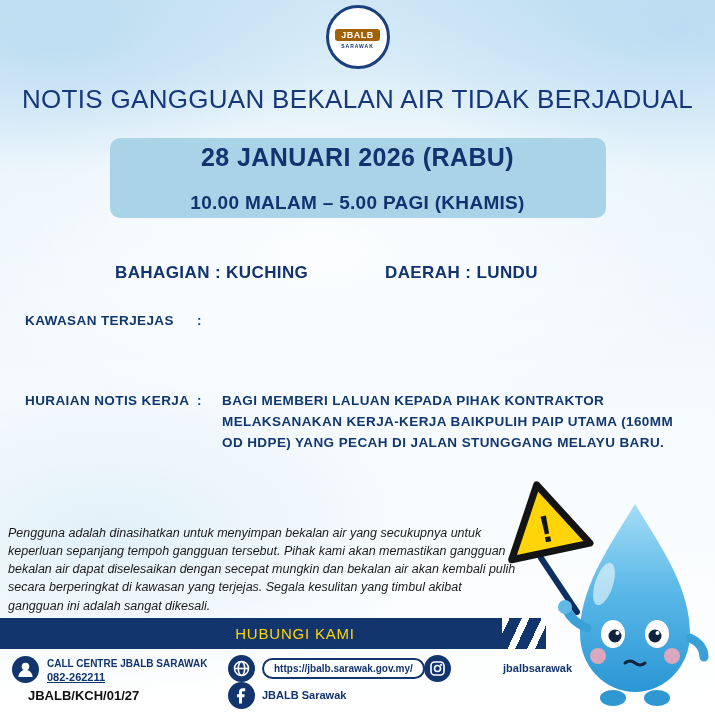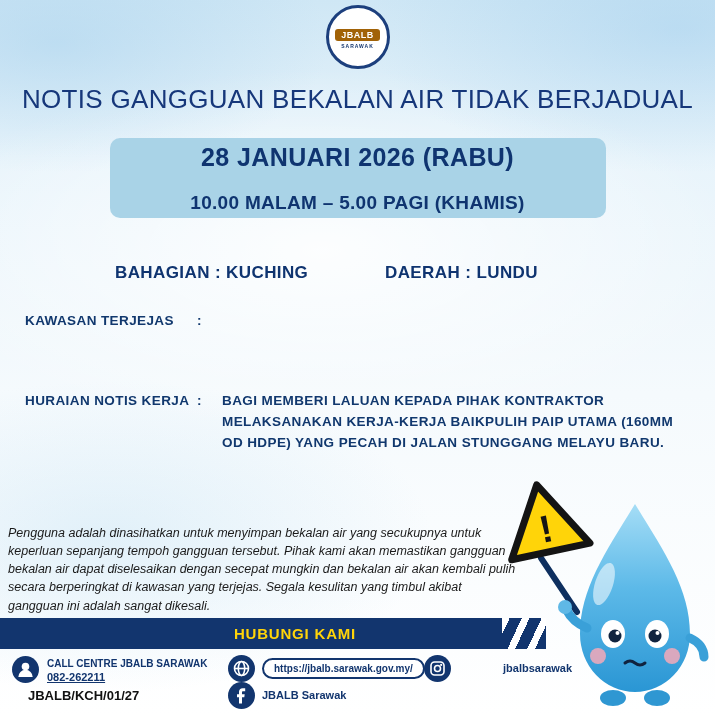--- a/index.html
+++ b/index.html
@@ -48,21 +48,21 @@
   .k-text  { top:311px; left:222px; width:470px; }
   .h-label { top:391px; left:25px; }
   .h-colon { top:391px; left:197px; }
   .h-text  { top:391px; left:222px; width:470px; }
 
   .disclaimer { position:absolute; top:524px; left:8px; width:512px; margin:0;
                 font-style:italic; font-size:12.5px; line-height:1.45; color:#1b1b1b; }
 
   .contact-bar { position:absolute; top:618px; left:0; width:546px; height:31px;
                  background:#12356e; display:flex; align-items:center; justify-content:center; }
-  .contact-bar-title { color:#ffd409; font-size:15px; font-weight:bold; letter-spacing:0.8px;margin-left:44px; }
+  .contact-bar-title { color:#ffd409; font-size:15px; font-weight:normal; letter-spacing:0.8px;margin-left:44px; }
   .bar-stripes { position:absolute; right:0; top:0; bottom:0; width:44px;
                  background:repeating-linear-gradient(115deg, #ffffff 0 7px, #12356e 7px 18px); }
 
   .cicon { position:absolute; width:27px; height:27px; display:block; }
   .cicon svg { width:27px; height:27px; display:block; }
   .icon-call  { top:656px; left:12px; }
   .icon-globe { top:655px; left:228px; }
   .icon-insta { top:655px; left:424px; }
   .icon-fb    { top:682px; left:228px; }
 

